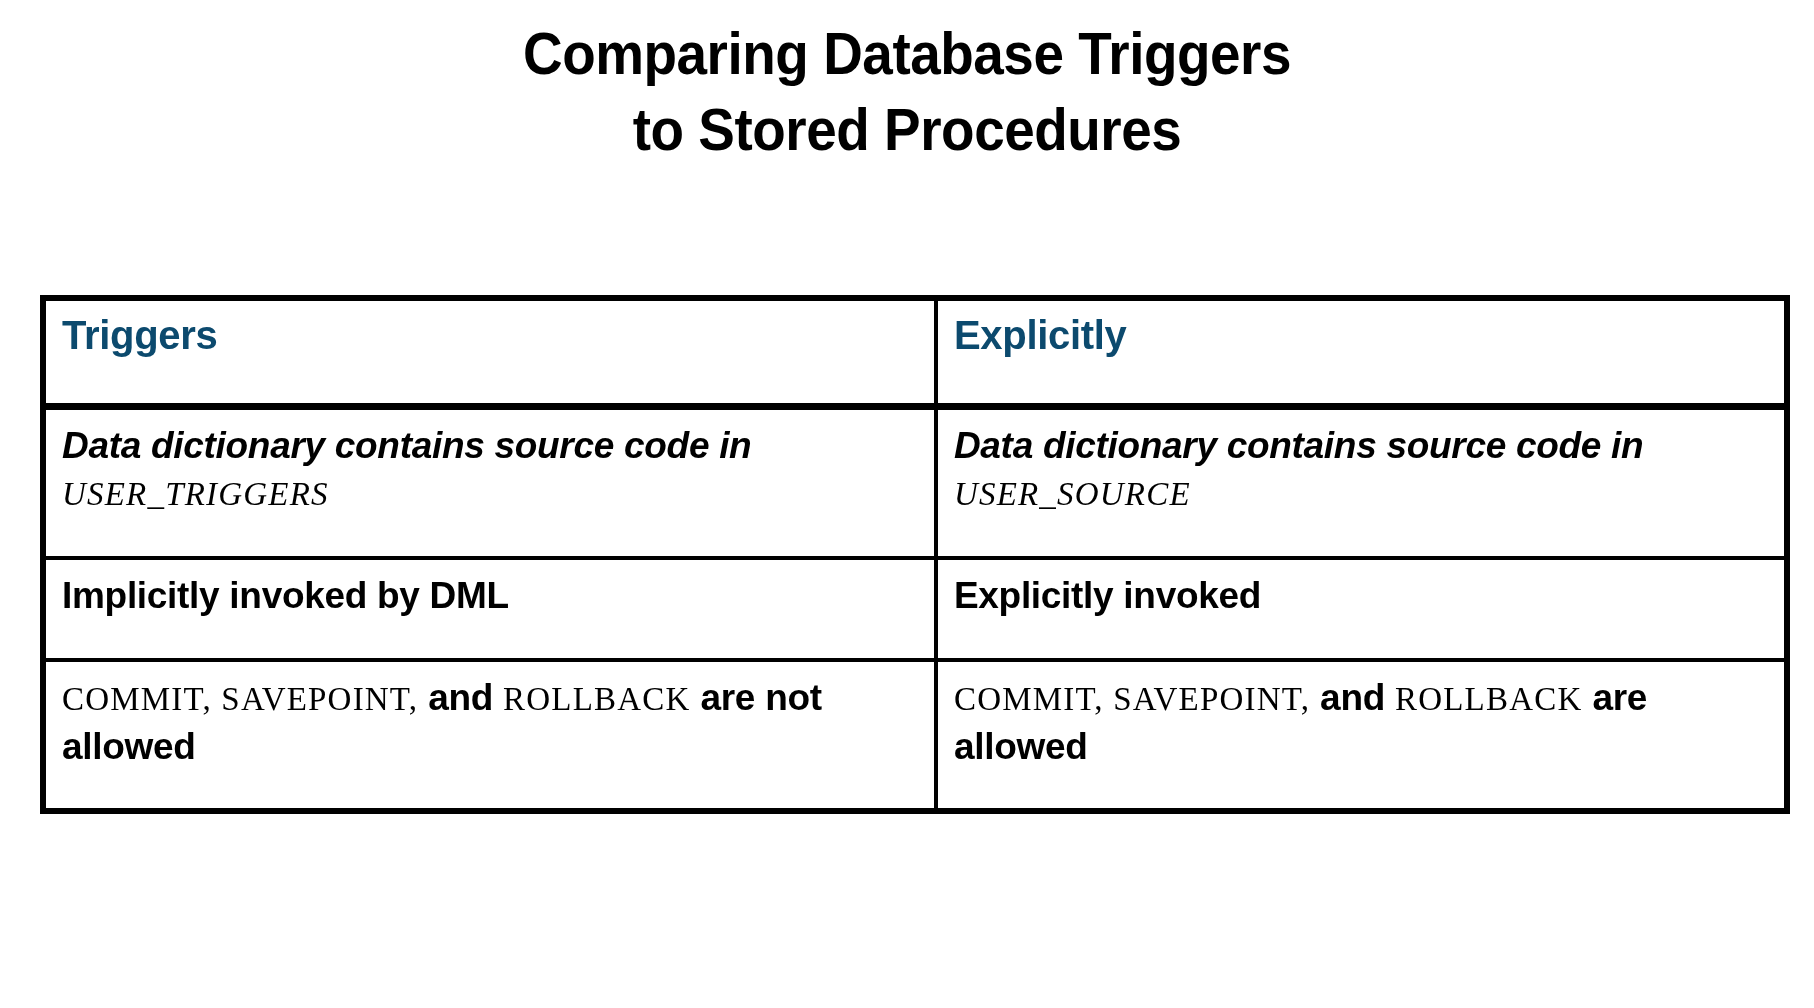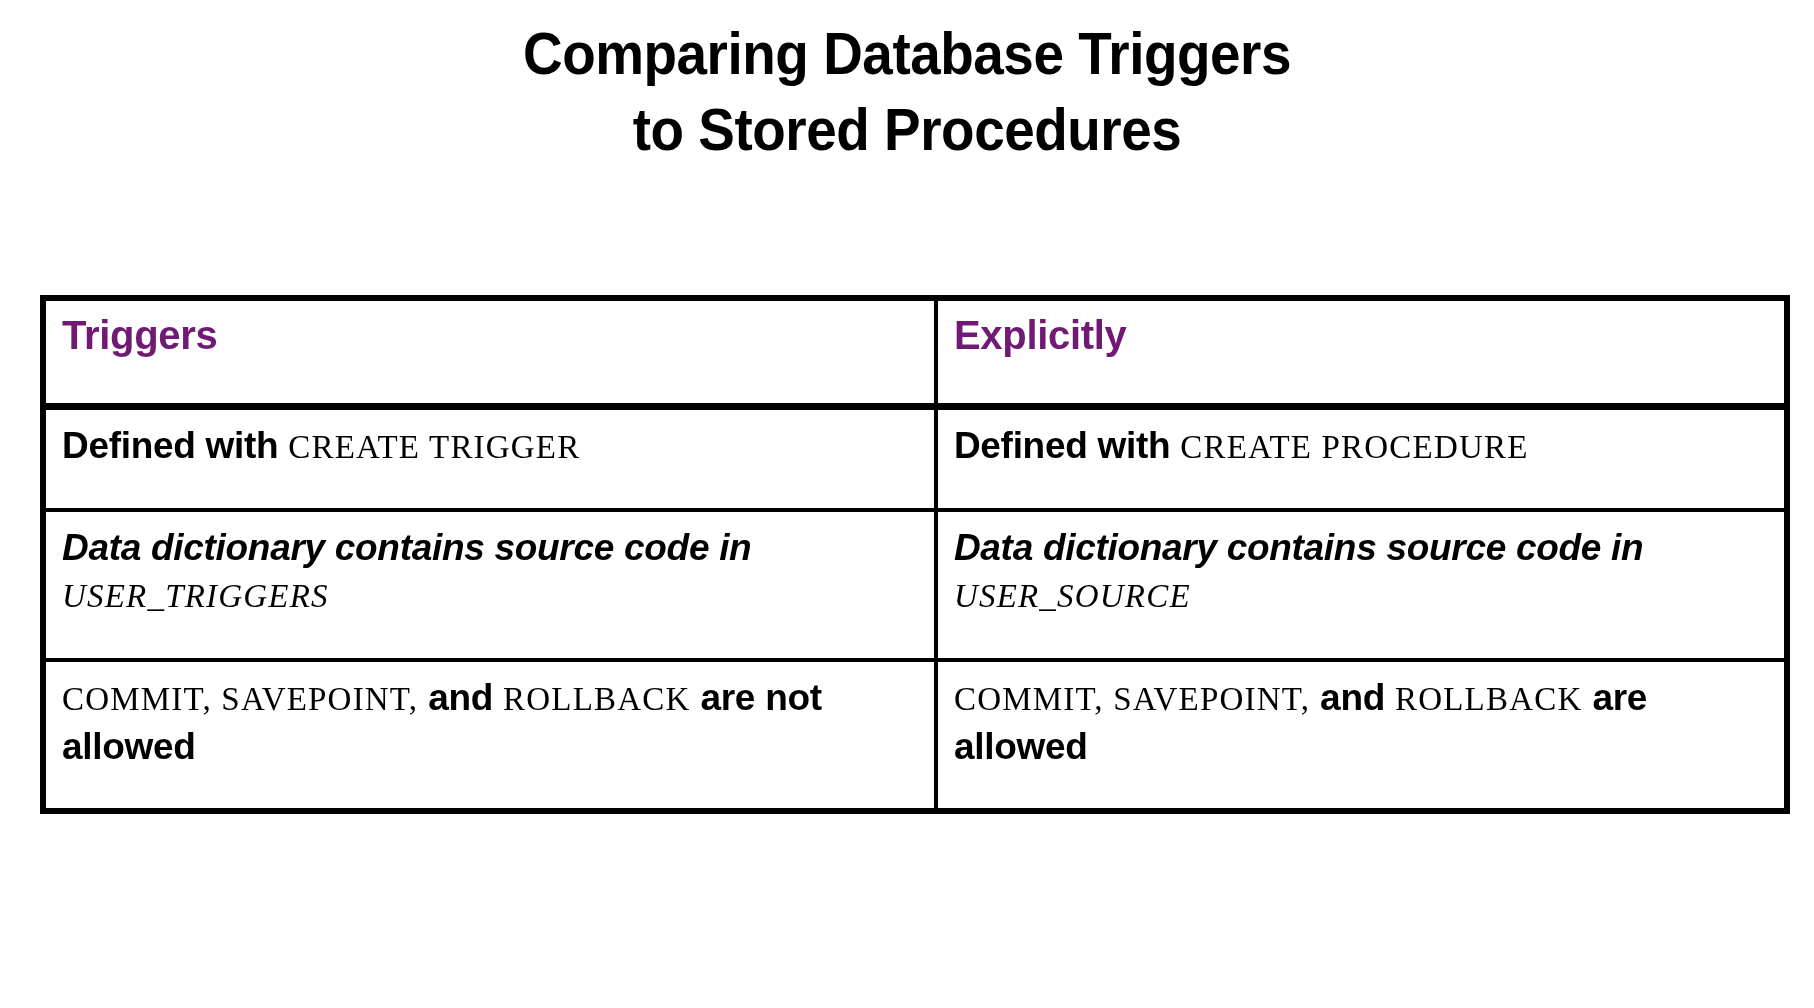--- a/index.html
+++ b/index.html
@@ -94,21 +94,21 @@
     letter-spacing: -0.3px;
     color: #000000;
     display: inline;
   }
   .hdr {
     font-family: "Liberation Sans", sans-serif;
     font-weight: bold;
     font-size: 40px;
     line-height: 48px;
     letter-spacing: -0.3px;
-    color: #701a75;
+    color: #0c4a6e;
     display: inline-block;
   }
   .cell-text {
     display: block;
   }
   .code {
     font-family: "Liberation Serif", "DejaVu Serif", serif;
     font-weight: normal;
     font-size: 33px;
     line-height: 47px;
@@ -137,38 +137,38 @@
         <th>
           <span class="hdr">Triggers</span>
         </th>
         <th>
           <span class="hdr">Explicitly</span>
         </th>
       </tr>
     </thead>
     <tbody>
 
-      <tr class="row-h-1">
-        <td>
-          <span class="cell-text"><span class="txt">Defined with </span><span class="code">CREATE  TRIGGER</span><span class="txt"></span><span class="code"></span><span class="txt"></span></span>
-        </td>
-        <td>
-          <span class="cell-text"><span class="txt">Defined with </span><span class="code">CREATE  PROCEDURE</span><span class="txt"></span><span class="code"></span><span class="txt"></span></span>
-        </td>
-      </tr>
 
       <tr class="row-h-2">
         <td>
           <span class="cell-text"><span class="txt">Data dictionary contains source code in </span><span class="code">USER_TRIGGERS</span><span class="txt"></span><span class="code"></span><span class="txt"></span></span>
         </td>
         <td>
           <span class="cell-text"><span class="txt">Data dictionary contains source code in </span><span class="code">USER_SOURCE</span><span class="txt"></span><span class="code"></span><span class="txt"></span></span>
         </td>
       </tr>
 
+      <tr class="row-h-3">
+        <td>
+          <span class="cell-text"><span class="txt">Implicitly invoked by DML</span><span class="code"></span><span class="txt"></span><span class="code"></span><span class="txt"></span></span>
+        </td>
+        <td>
+          <span class="cell-text"><span class="txt">Explicitly invoked</span><span class="code"></span><span class="txt"></span><span class="code"></span><span class="txt"></span></span>
+        </td>
+      </tr>
 
       <tr class="row-h-4">
         <td>
           <span class="cell-text"><span class="txt"></span><span class="code">COMMIT, SAVEPOINT,</span><span class="txt"> and </span><span class="code">ROLLBACK</span><span class="txt"> are not allowed</span></span>
         </td>
         <td>
           <span class="cell-text"><span class="txt"></span><span class="code">COMMIT, SAVEPOINT,</span><span class="txt"> and </span><span class="code">ROLLBACK</span><span class="txt"> are allowed</span></span>
         </td>
       </tr>
 

